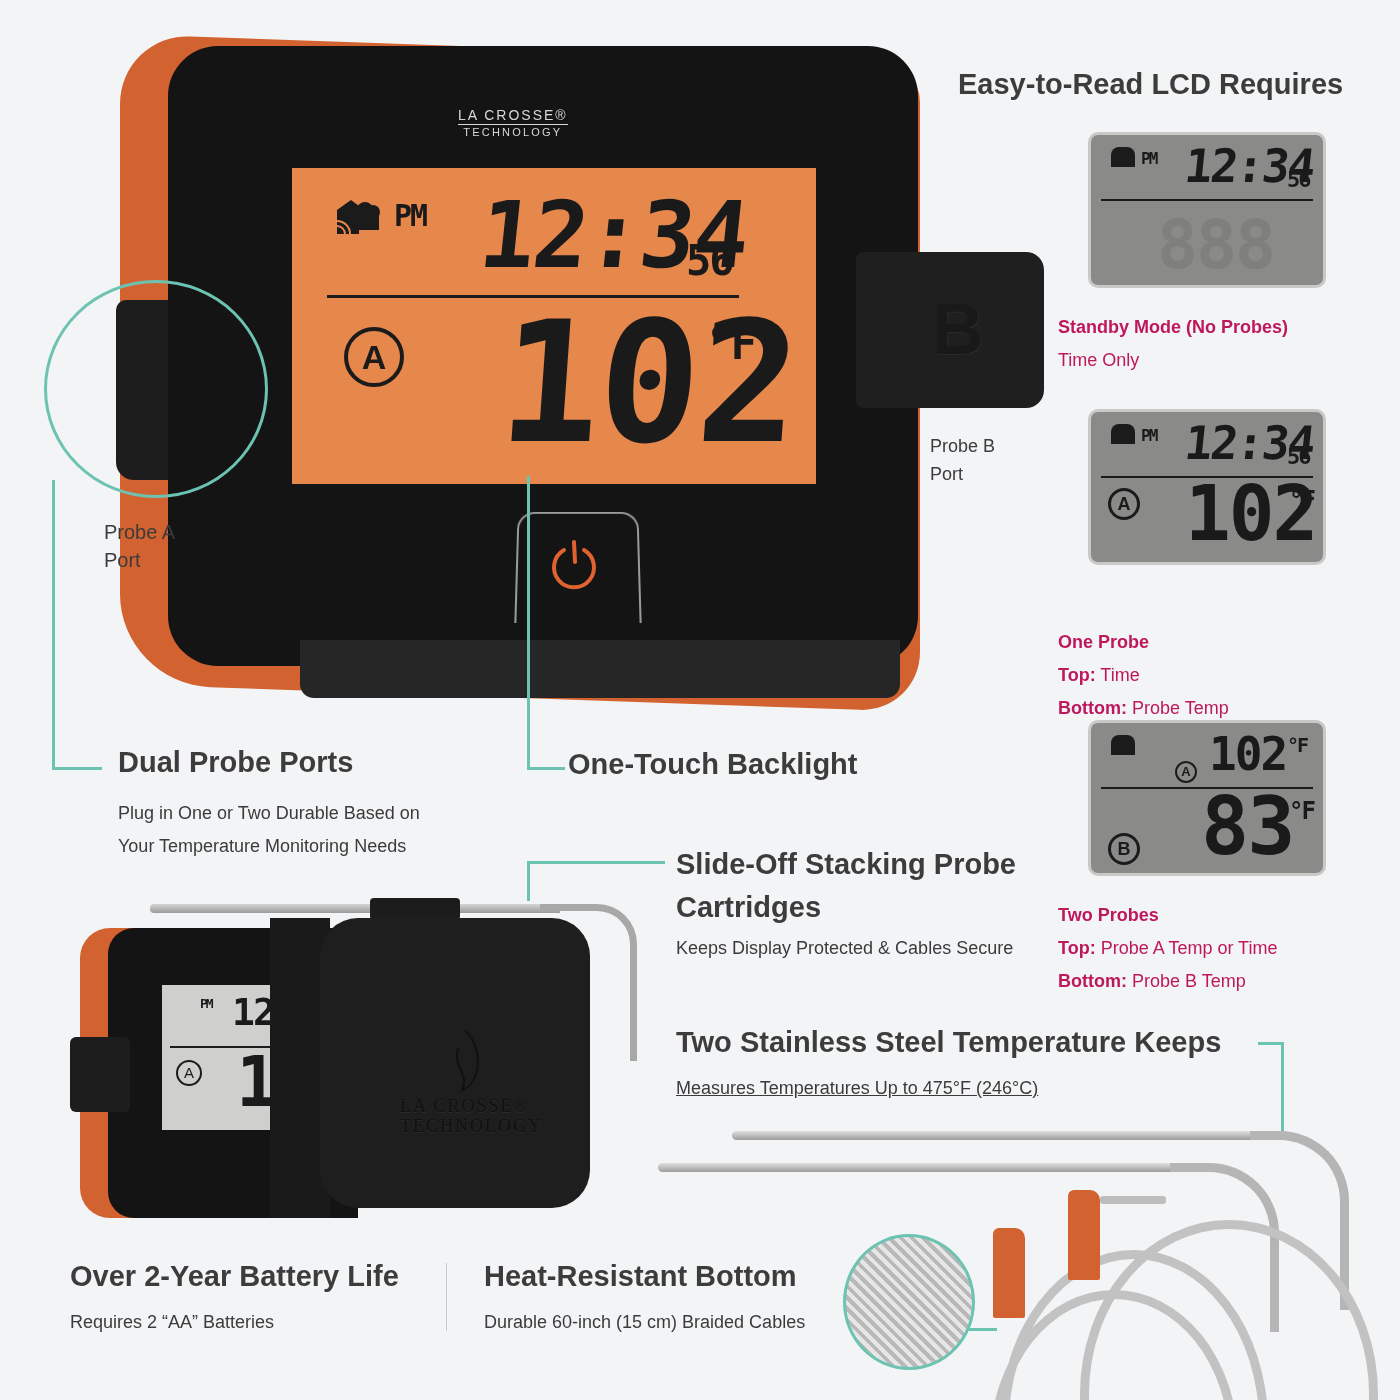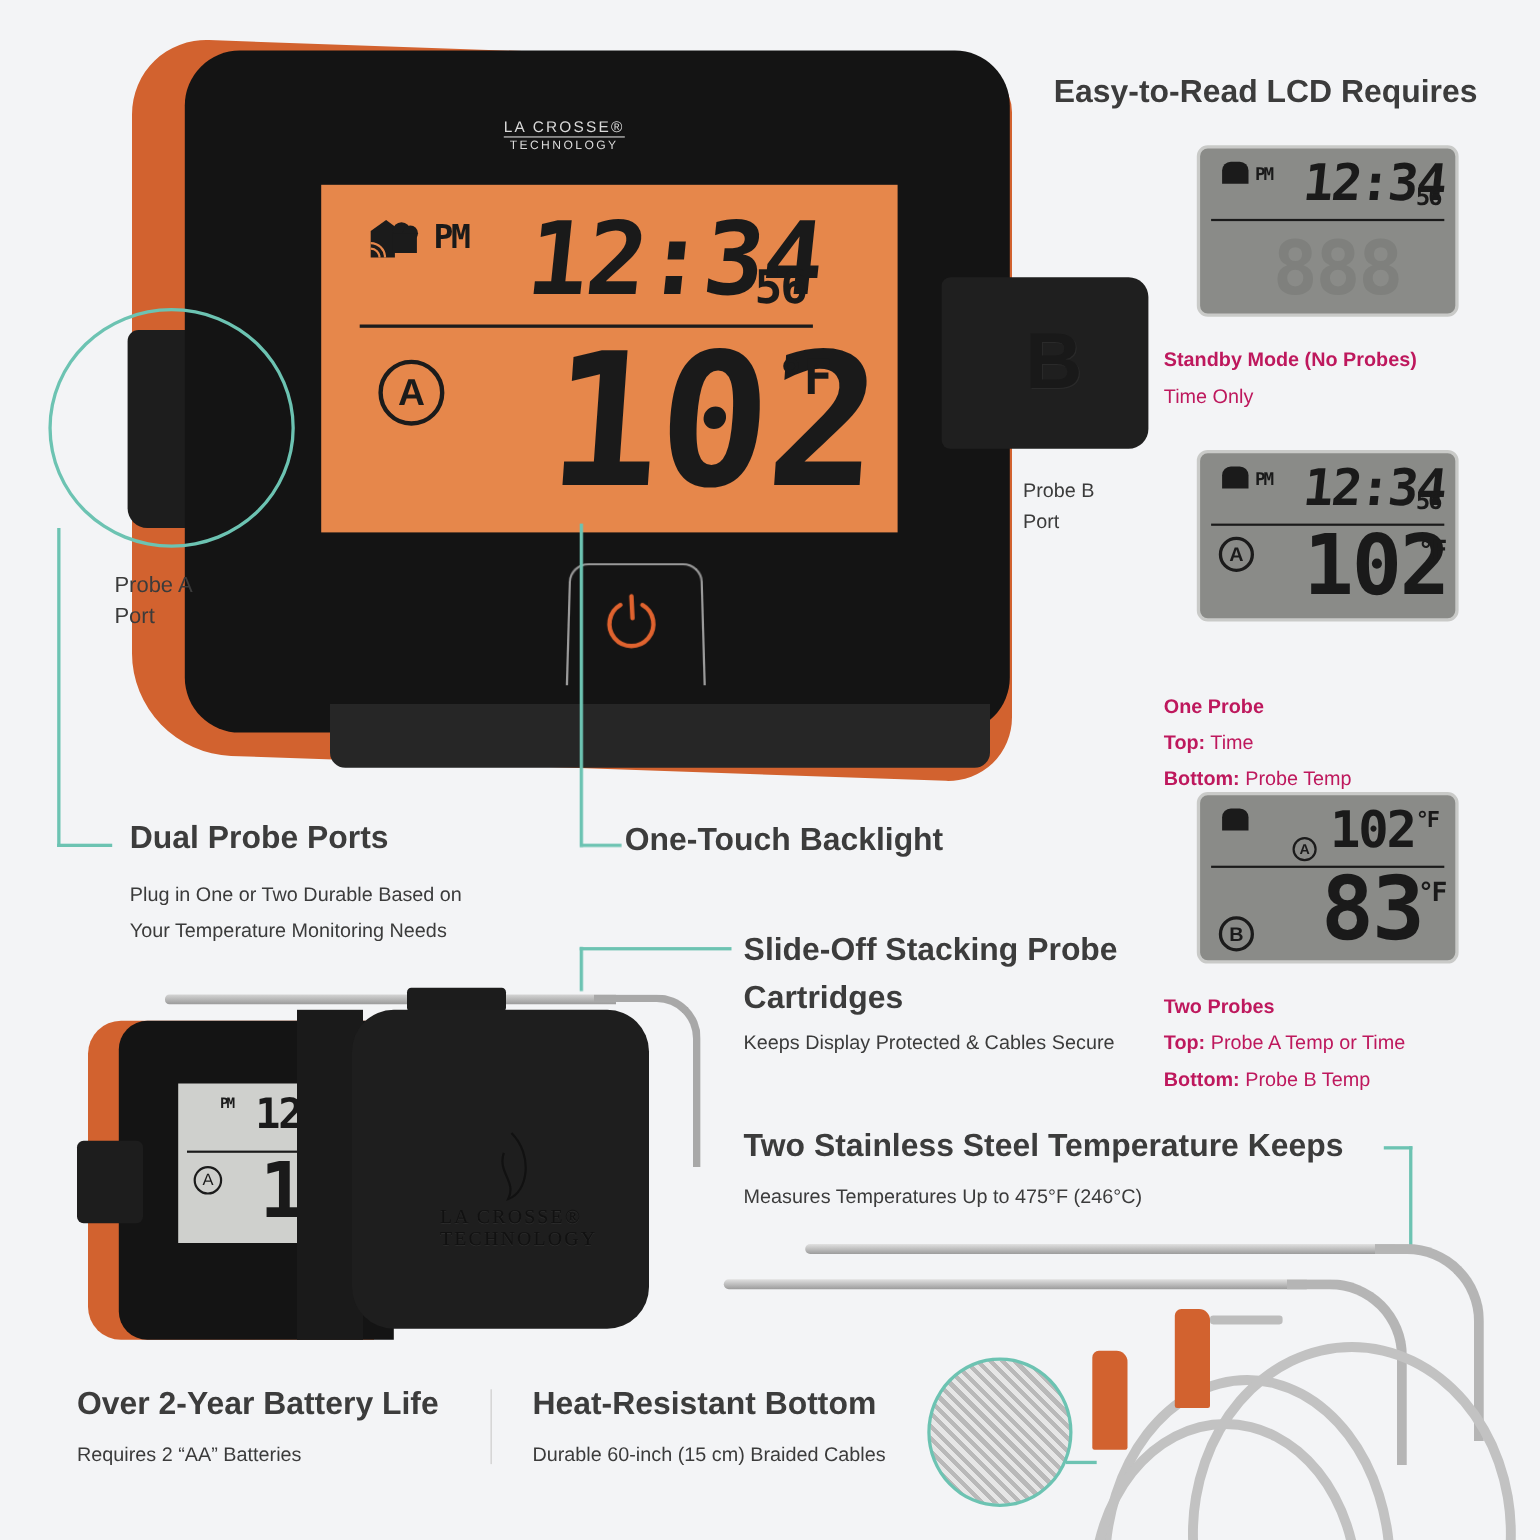--- a/index.html
+++ b/index.html
@@ -121,21 +121,21 @@
 <div class="teal-line" style="left:527px;top:861px;width:3px;height:40px;"></div>
 <div class="abs h-title" style="left:676px;top:843px;font-size:29px;line-height:43px;">
   <div>Slide-Off Stacking Probe</div>
   <div>Cartridges</div>
 </div>
 <div class="abs" style="left:676px;top:938px;font-size:18px;">Keeps Display Protected &amp; Cables Secure</div>
 
 <div class="abs h-title" style="left:676px;top:1026px;font-size:29px;">Two Stainless Steel Temperature Keeps</div>
 <div class="teal-line" style="left:1258px;top:1042px;width:26px;height:3px;"></div>
 <div class="teal-line" style="left:1281px;top:1042px;width:3px;height:96px;"></div>
-<div class="abs" style="left:676px;top:1078px;font-size:18px;">Measures Temperatures Up to 475°F (246°C)</div>
+<div class="abs" style="left:676px;top:1078px;font-size:18px;text-decoration:underline;">Measures Temperatures Up to 475°F (246°C)</div>
 
 <div class="abs h-title" style="left:70px;top:1260px;font-size:29px;">Over 2-Year Battery Life</div>
 <div class="abs" style="left:70px;top:1312px;font-size:18px;">Requires 2 “AA” Batteries</div>
 <div class="divider"></div>
 <div class="abs h-title" style="left:484px;top:1260px;font-size:29px;">Heat-Resistant Bottom</div>
 <div class="abs" style="left:484px;top:1312px;font-size:18px;">Durable 60-inch (15 cm) Braided Cables</div>
 
 <div class="panel" style="top:132px;">
   <div class="abs" style="left:20px;top:12px;width:24px;height:20px;background:#1b1b1b;border-radius:8px 8px 0 0;"></div>
   <div class="abs lcd-digit" style="left:50px;top:14px;font-size:16px;">PM</div>

